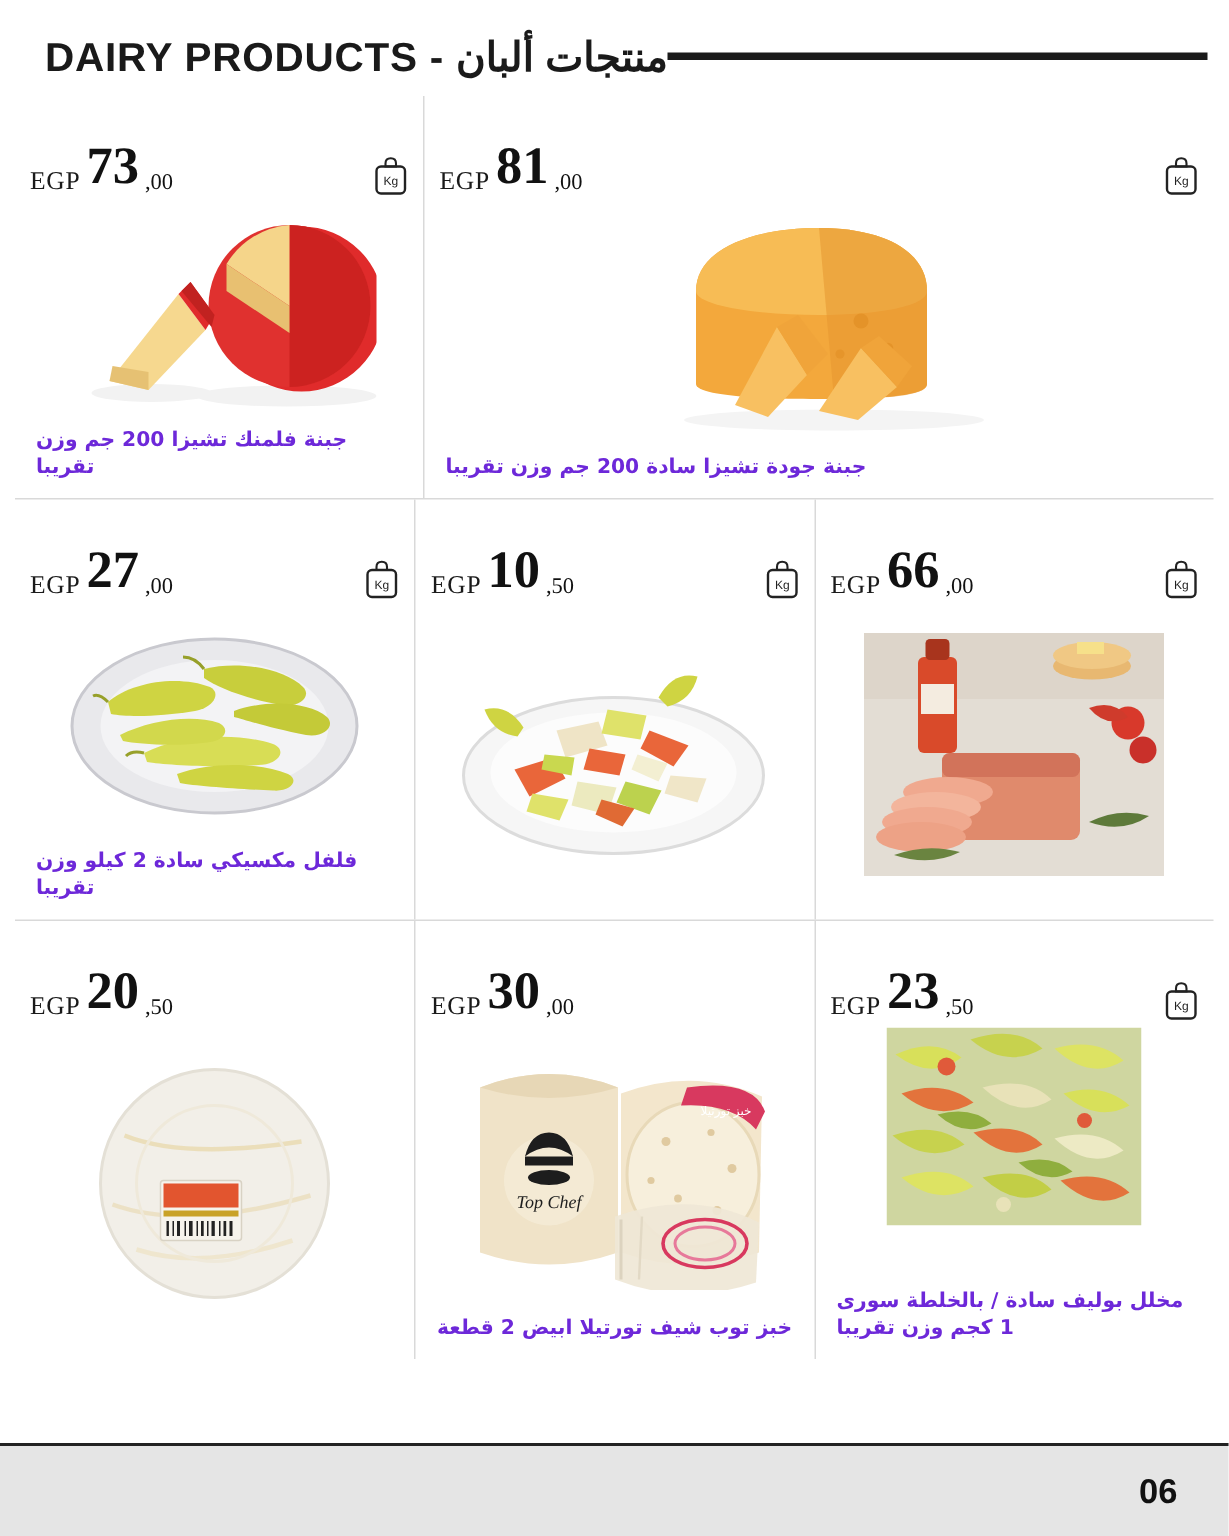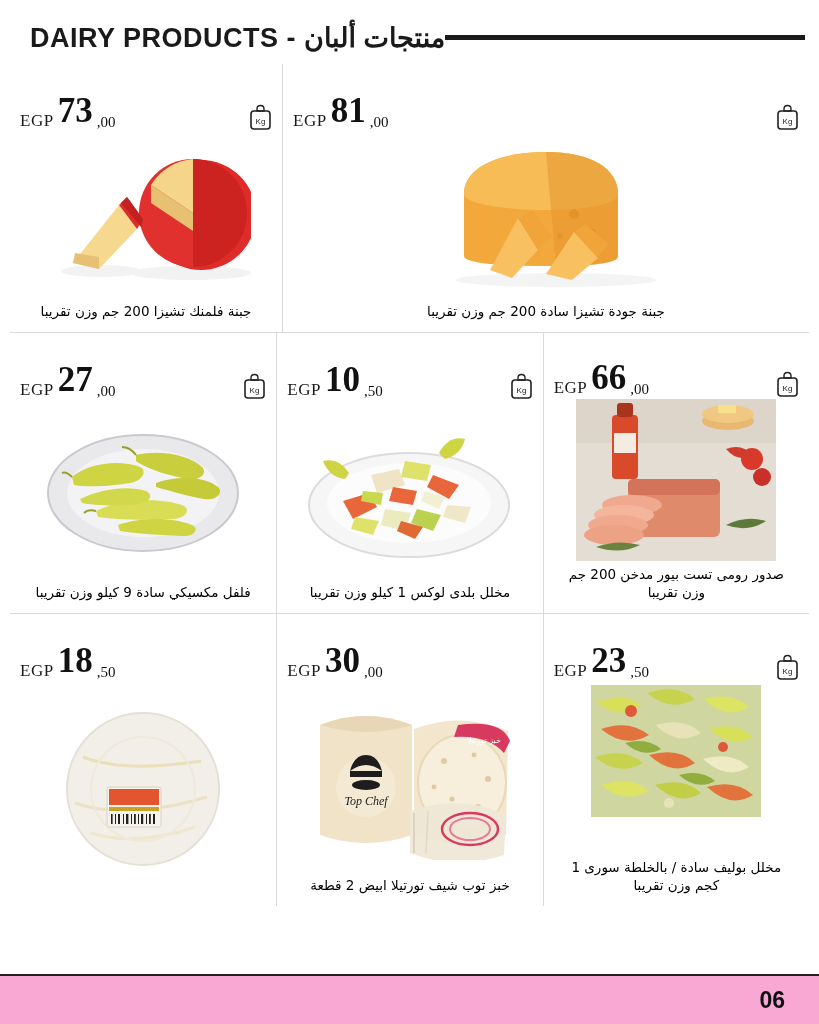--- a/index.html
+++ b/index.html
@@ -112,44 +112,44 @@
   .img-wrap {
     flex: 1 1 auto;
     display: flex;
     align-items: center;
     justify-content: center;
     min-height: 0;
     padding: 4px 0 2px 0;
   }
 
   .caption {
-    text-align: center;
+    text-align: left;
     direction: rtl;
     font-size: 13.5px;
-    font-weight: normal;
+    font-weight: bold;
     line-height: 1.35;
-    color: #000000;
+    color: #6d28d9;
     padding: 4px 4px 2px 4px;
     font-family: "DejaVu Sans", sans-serif;
   }
 
   
   .footer {
     position: absolute;
     left: 0;
     right: 0;
     bottom: 0;
-    height: 50px;
+    height: 62px;
     border-top: 2px solid #222;
     display: flex;
     align-items: center;
     justify-content: flex-end;
     padding: 0 34px;
     box-sizing: border-box;
-    background: #f9a8d4;
+    background: #e5e5e5;
   }
   .page-num {
     font-size: 23px;
     font-weight: bold;
     color: #111;
   }
 
   
   .art { display: block; }
 </style>
@@ -271,21 +271,21 @@
               <path d="M120 68 C142 60 170 62 182 72 C188 78 180 86 168 84 C146 80 128 74 120 72 Z" fill="#c4ca38"></path>
               <path d="M82 110 C104 102 136 102 156 110 C164 114 158 122 146 121 C122 120 94 118 84 116 Z" fill="#cfd442"></path>
             </g>
             <g stroke="#97a02a" stroke-width="2" fill="none">
               <path d="M36 62 q-6 -6 -10 -4"></path>
               <path d="M100 40 q-6 -8 -14 -8"></path>
               <path d="M60 96 q-8 -2 -12 2"></path>
             </g>
           </svg>
         </div>
-        <div class="caption">فلفل مكسيكي سادة 9 كيلو وزن تقريبا</div>
+        <div class="caption">فلفل مكسيكي سادة 2 كيلو وزن تقريبا</div>
       </div>
 
       <div class="cell" style="height:280px;">
         <div class="price-line">
           <div class="price">
             <span class="cur">EGP</span>
             <span class="major">10</span>
             <span class="minor">,50</span>
           </div>
           <div class="kg-tag">
@@ -311,21 +311,20 @@
               <path d="M58 104 l24 4 l-6 14 l-22 -6 z" fill="#dfe26a"></path>
               <path d="M96 74 l24 4 l-4 14 l-24 -4 z" fill="#e9663a"></path>
               <path d="M66 78 l20 2 l-2 12 l-20 -4 z" fill="#c9d84f"></path>
               <path d="M128 78 l20 6 l-6 12 l-18 -8 z" fill="#f3efd2"></path>
               <path d="M104 108 l22 6 l-8 12 l-18 -8 z" fill="#e06a34"></path>
             </g>
             <path d="M142 40 q10 -18 26 -14 q-4 16 -20 20 z" fill="#cfd442"></path>
             <path d="M52 60 q-10 -16 -26 -12 q6 16 22 18 z" fill="#cfd442"></path>
           </svg>
         </div>
-        <div class="caption">مخلل بلدى لوكس 1 كيلو وزن تقريبا</div>
       </div>
 
       <div class="cell" style="height:280px;">
         <div class="price-line">
           <div class="price">
             <span class="cur">EGP</span>
             <span class="major">66</span>
             <span class="minor">,00</span>
           </div>
           <div class="kg-tag">
@@ -359,31 +358,30 @@
 
             <ellipse cx="56" cy="106" rx="30" ry="10" fill="#f0a98f"></ellipse>
             <ellipse cx="48" cy="116" rx="30" ry="10" fill="#f3b59c"></ellipse>
             <ellipse cx="42" cy="126" rx="30" ry="10" fill="#f0a98f"></ellipse>
             <ellipse cx="38" cy="136" rx="30" ry="10" fill="#eda286"></ellipse>
 
             <path d="M150 126 q20 -10 40 -4 q-18 12 -40 4 z" fill="#5e7a3a"></path>
             <path d="M20 148 q22 -8 44 -2 q-20 10 -44 2 z" fill="#6a8440"></path>
           </svg>
         </div>
-        <div class="caption">صدور رومى تست بيور مدخن 200 جم وزن تقريبا</div>
       </div>
     </div>
 
     <div class="row row-3col">
 
       <div class="cell" style="height:292px;">
         <div class="price-line">
           <div class="price">
             <span class="cur">EGP</span>
-            <span class="major">18</span>
+            <span class="major">20</span>
             <span class="minor">,50</span>
           </div>
         </div>
         <div class="img-wrap">
           <svg class="art" width="200" height="165" viewBox="0 0 200 165">
             <circle cx="100" cy="82" r="76" fill="#f2efe8"></circle>
             <circle cx="100" cy="82" r="76" fill="none" stroke="#e4e0d6" stroke-width="2"></circle>
             <path d="M40 50 q40 16 118 4" stroke="#e8d9ae" stroke-width="3" fill="none" opacity="0.8"></path>
             <path d="M32 96 q50 18 132 -6" stroke="#e9dcb6" stroke-width="3" fill="none" opacity="0.7"></path>
             <path d="M48 126 q44 14 104 -6" stroke="#ece0bd" stroke-width="3" fill="none" opacity="0.6"></path>

